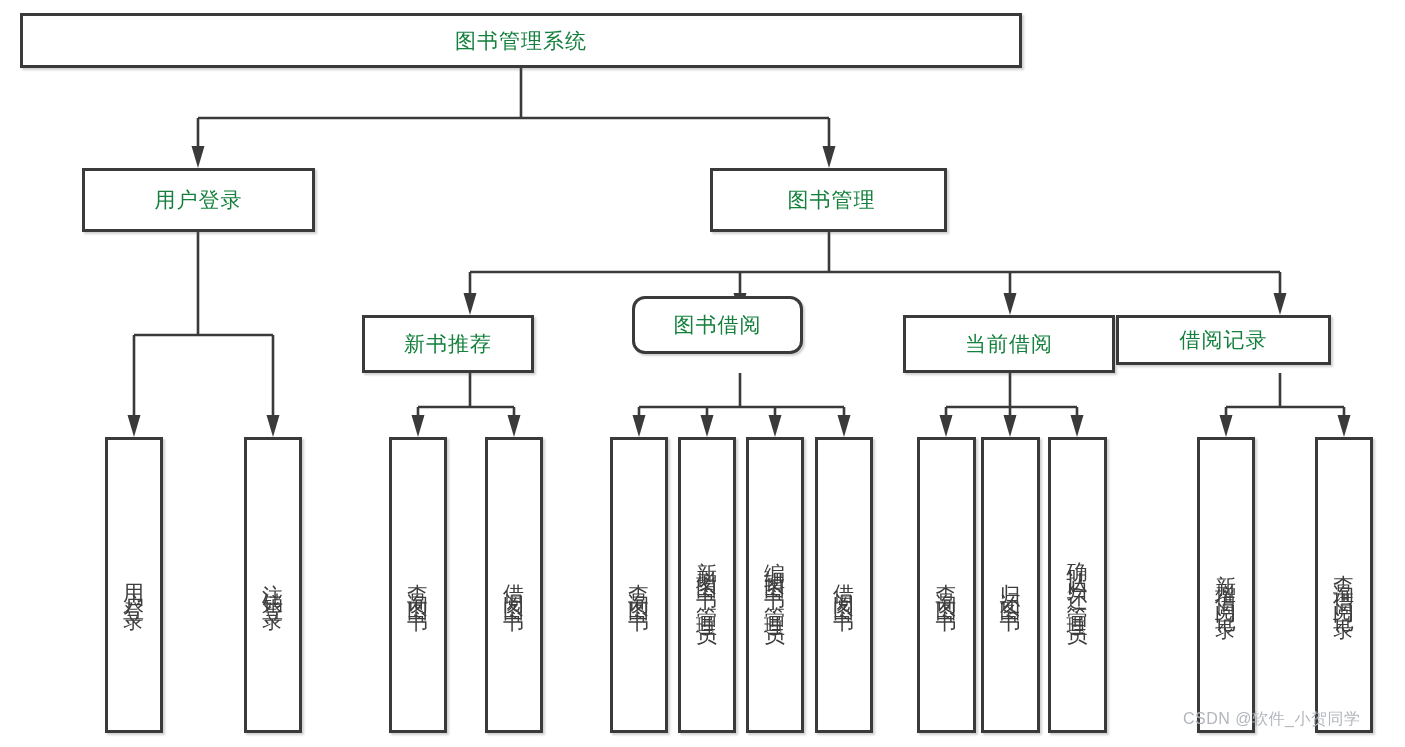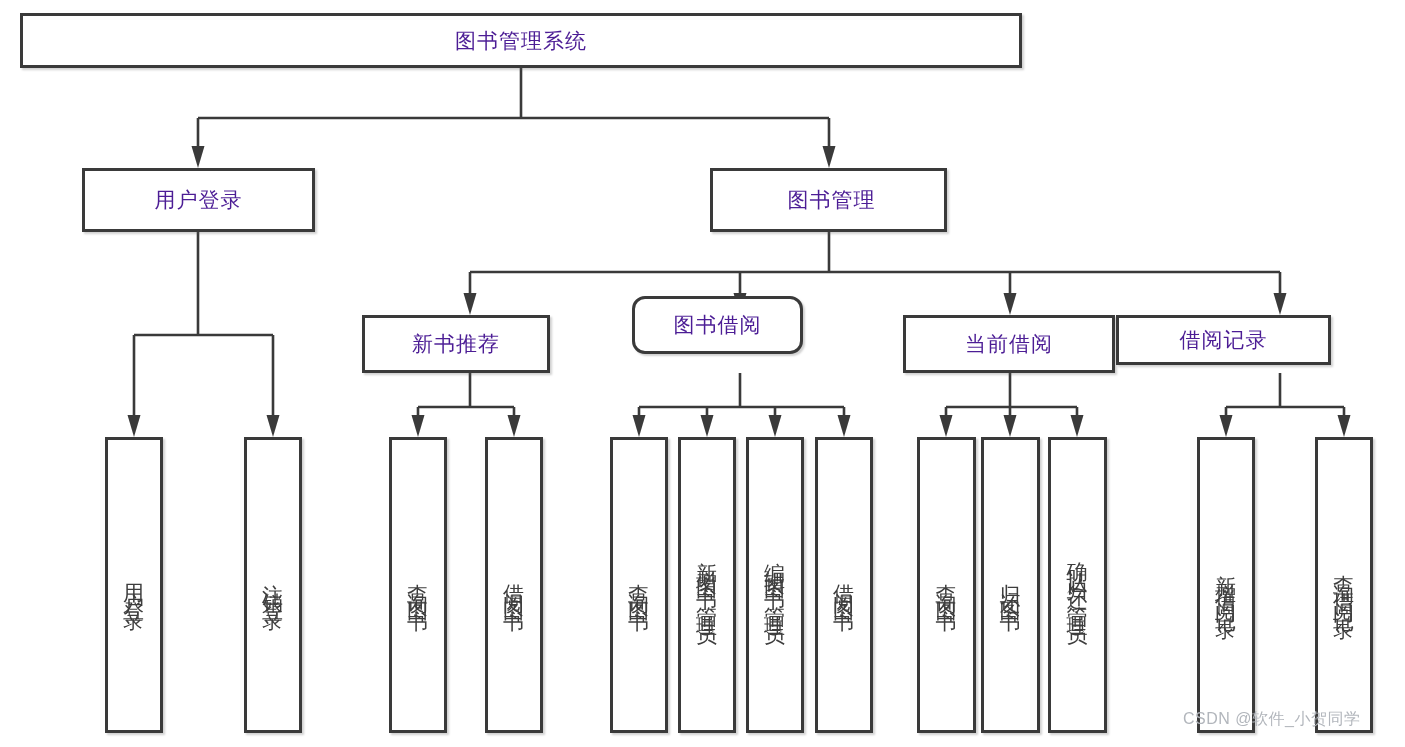--- a/index.html
+++ b/index.html
@@ -27,21 +27,21 @@
     border: 3px solid #3a3a3a;
     box-shadow: 2px 2px 2px rgba(90,90,90,0.28);
     display: flex;
     align-items: center;
     justify-content: center;
     z-index: 2;
   }
 
   .hlabel {
     font-size: 21px;
-    color: #4c1d95;
+    color: #15803d;
     letter-spacing: 1px;
     white-space: nowrap;
   }
 
   .leaf {
     top: 437px;
     width: 58px;
     height: 296px;
   }
 
@@ -120,21 +120,21 @@
     <span class="hlabel">图书管理系统</span>
   </div>
 
   <div class="node" style="left:82px; top:168px; width:233px; height:64px;">
     <span class="hlabel">用户登录</span>
   </div>
   <div class="node" style="left:710px; top:168px; width:237px; height:64px;padding-left:6px;">
     <span class="hlabel">图书管理</span>
   </div>
 
-  <div class="node" style="left:362px; top:315px; width:188px; height:58px;">
+  <div class="node" style="left:362px; top:315px; width:172px; height:58px;">
     <span class="hlabel">新书推荐</span>
   </div>
   <div class="node" style="left:632px; top:296px; width:171px; height:58px;border-radius:13px;">
     <span class="hlabel">图书借阅</span>
   </div>
   <div class="node" style="left:903px; top:315px; width:212px; height:58px;">
     <span class="hlabel">当前借阅</span>
   </div>
   <div class="node" style="left:1116px; top:315px; width:215px; height:50px;">
     <span class="hlabel">借阅记录</span>

